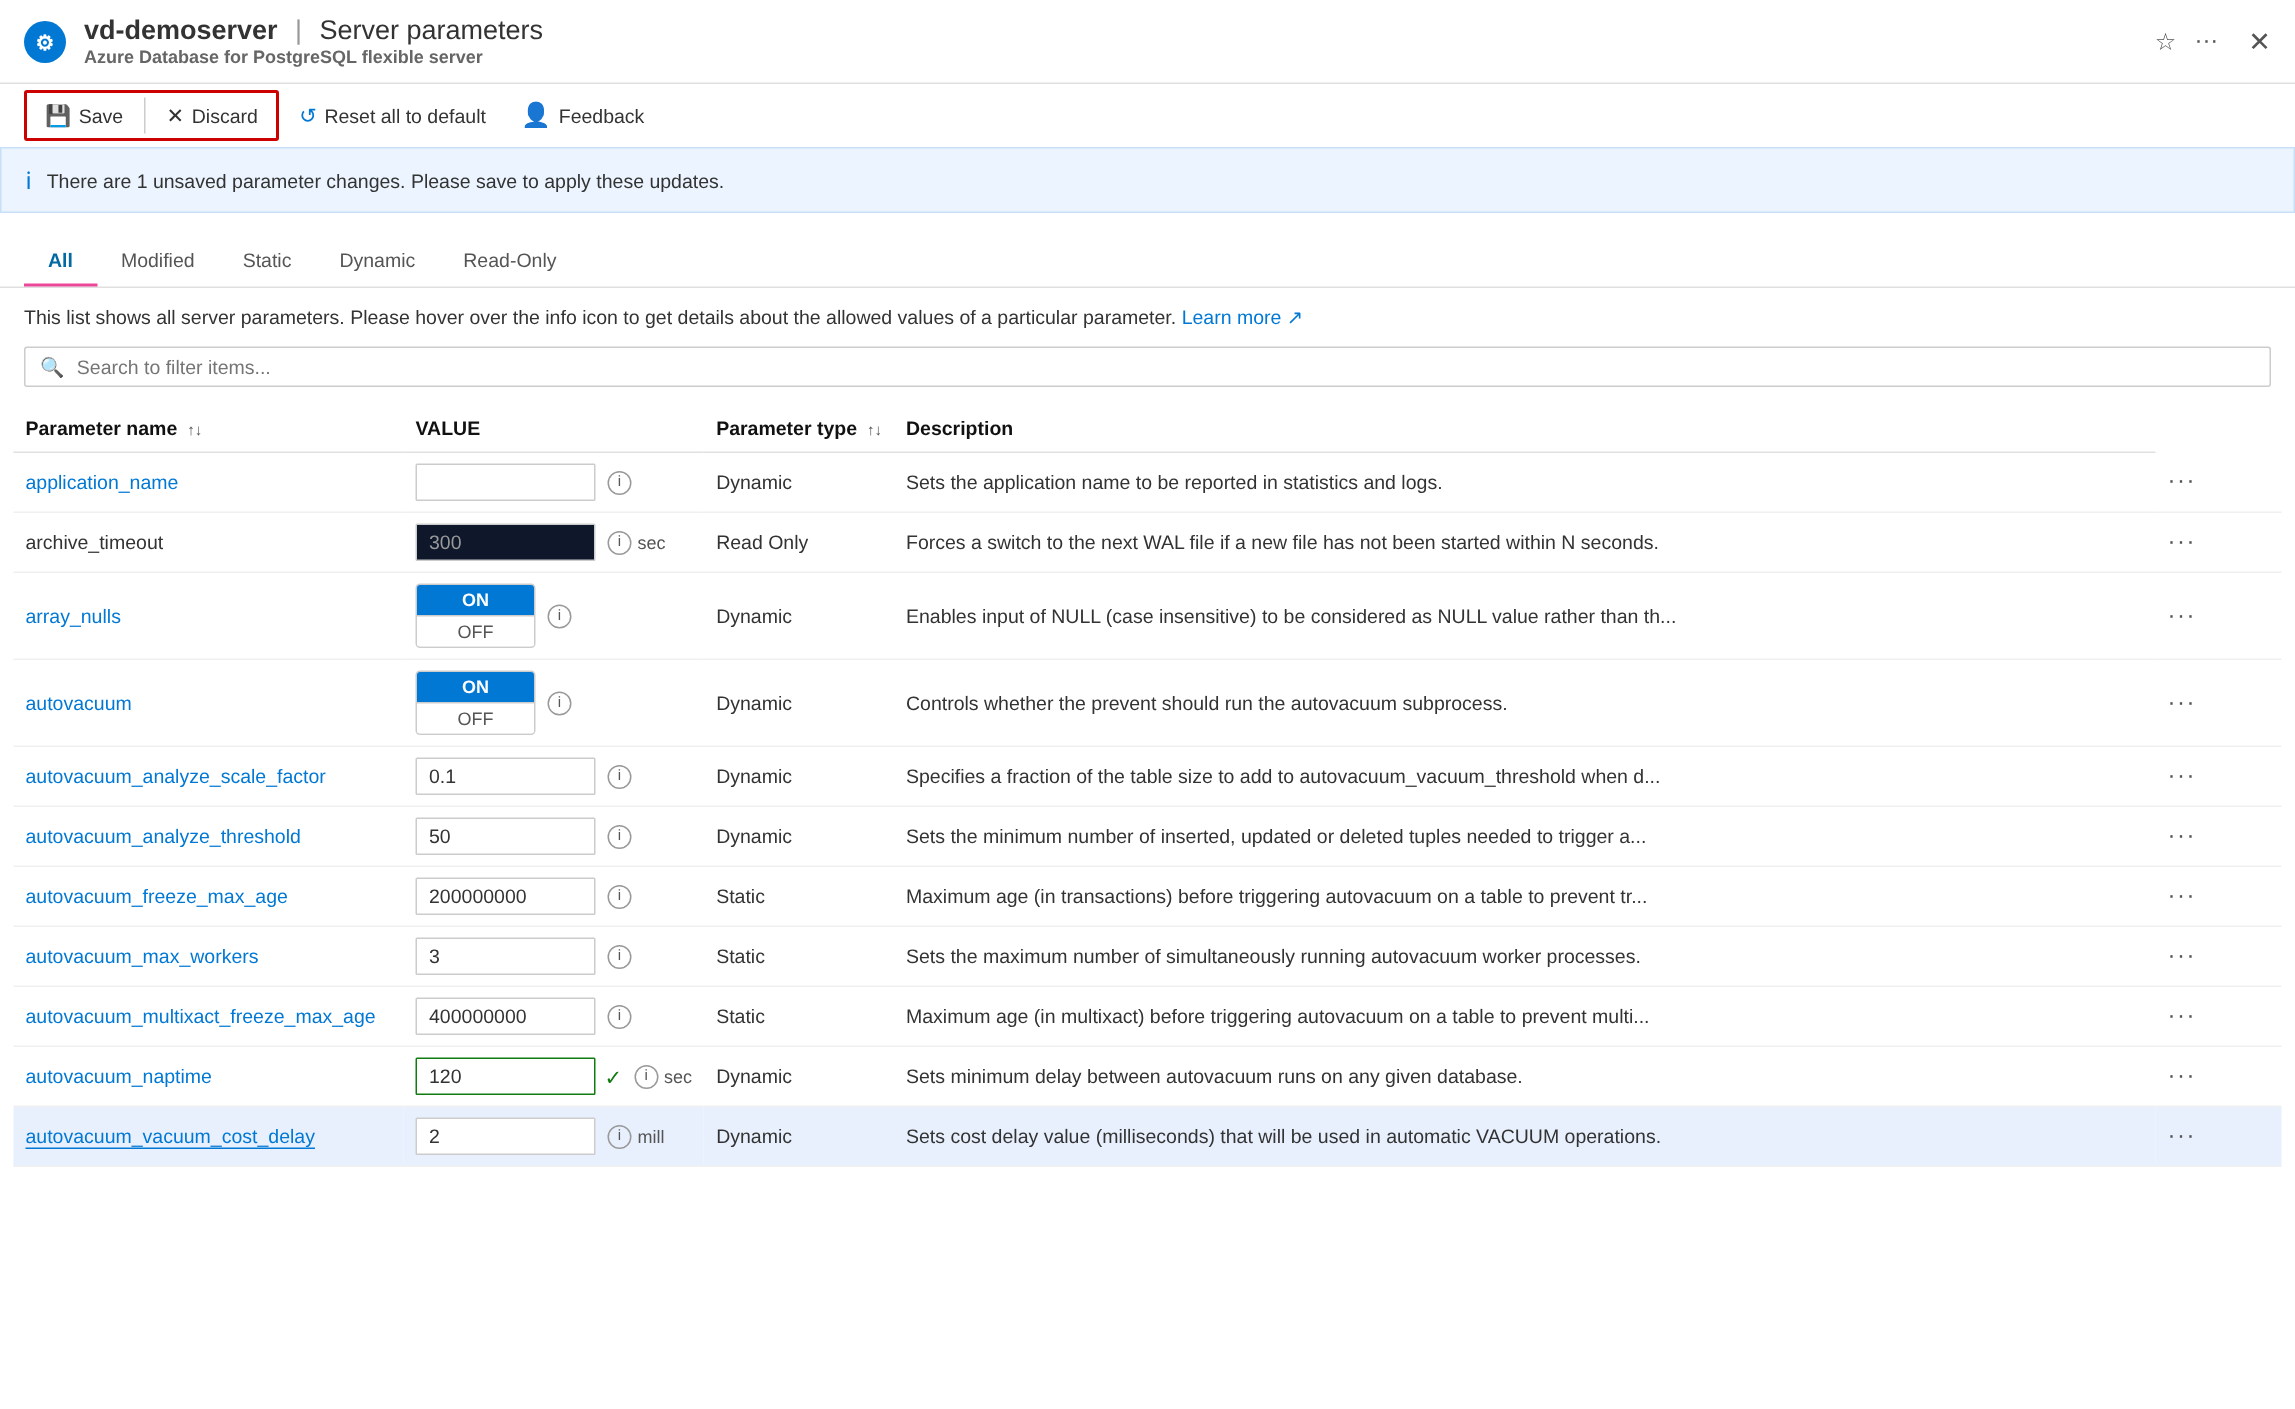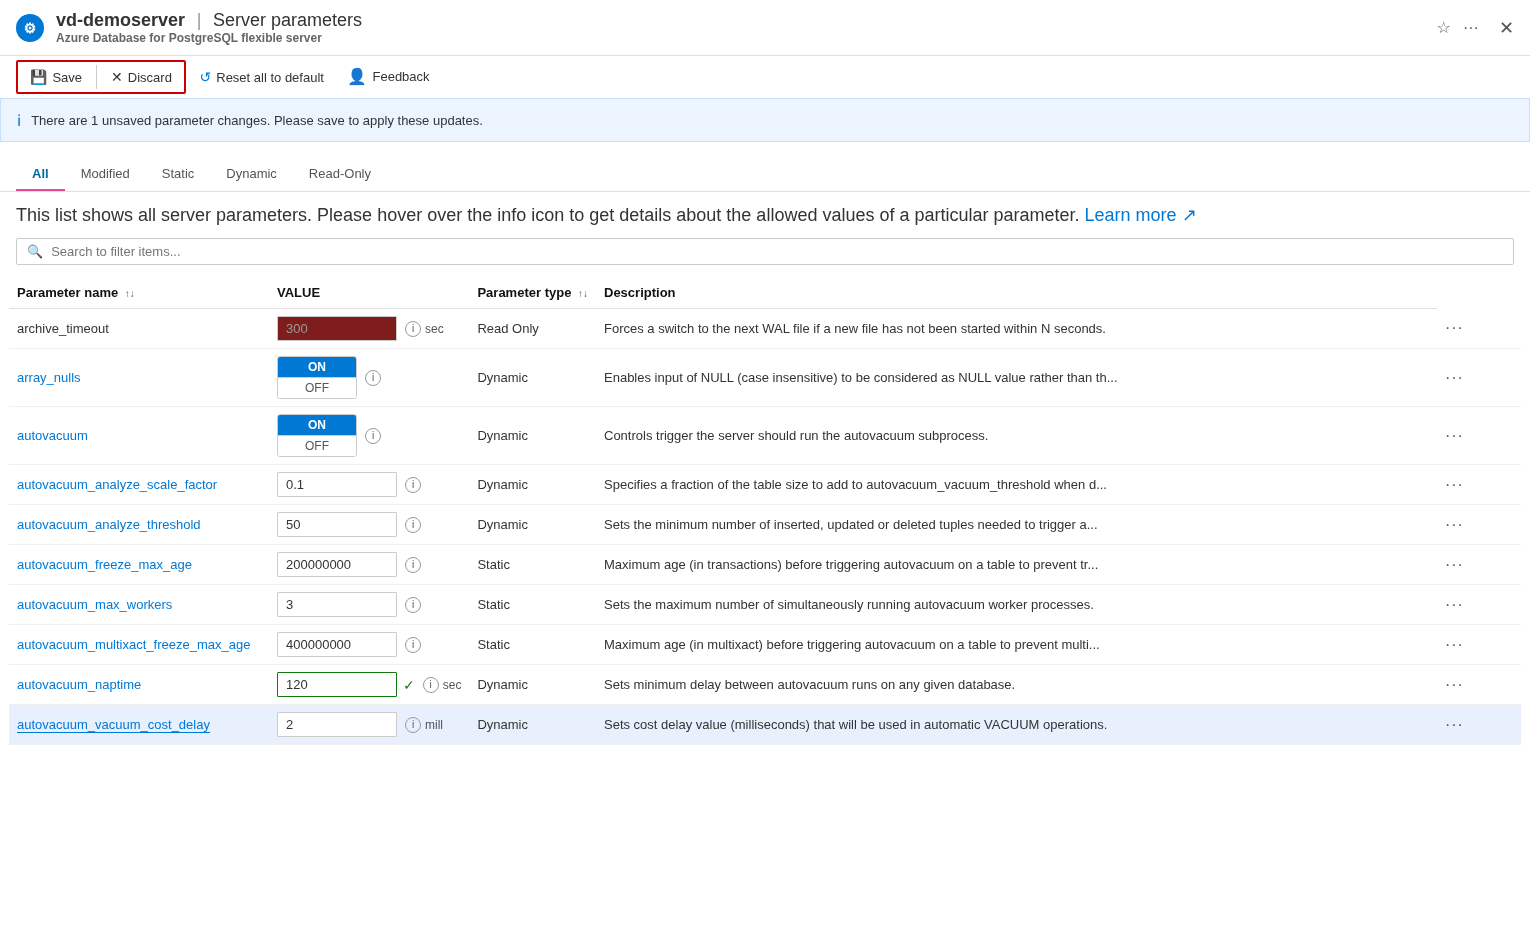--- a/index.html
+++ b/index.html
@@ -21,41 +21,41 @@
     
     .info-bar { display: flex; align-items: center; gap: 10px; background: #ebf4ff; border: 1px solid #c8e0f7; padding: 10px 16px; margin: 0 0 16px 0; font-size: 13px; color: #333; }
     .info-bar .info-icon { color: #0078d4; font-size: 16px; flex-shrink: 0; }
 
     
     .tabs { display: flex; gap: 0; padding: 0 16px; border-bottom: 1px solid #e0e0e0; margin-bottom: 12px; }
     .tab { padding: 8px 16px; cursor: pointer; font-size: 13px; color: #555; border-bottom: 2px solid transparent; }
     .tab.active { color: #0369a1; border-bottom: 2px solid #ec4899; font-weight: 600; }
 
     
-    .desc-text { padding: 0 16px 12px; font-size: 18px; color: #333; }
+    .desc-text { padding: 0 16px 12px; font-size: 13px; color: #333; }
     .desc-text a { color: #0078d4; text-decoration: none; }
 
     
     .search-bar { margin: 0 16px 12px; border: 1px solid #ccc; border-radius: 2px; display: flex; align-items: center; padding: 5px 10px; gap: 8px; }
     .search-bar input { border: none; outline: none; flex: 1; font-size: 13px; color: #666; }
     .search-icon { color: #666; font-size: 13px; }
 
     
     .table-container { padding: 0 9px; overflow-x: auto; }
     table { width: 100%; border-collapse: collapse; font-size: 13px; }
     thead th { text-align: left; padding: 8px 8px; font-weight: 600; color: #111; border-bottom: 1px solid #e0e0e0; white-space: nowrap; }
     thead th .sort-icon { font-size: 10px; color: #555; margin-left: 3px; }
     tbody tr { border-bottom: 1px solid #f0f0f0; }
     tbody td { padding: 7px 8px; vertical-align: middle; }
     .param-link { color: #0078d4; text-decoration: none; cursor: pointer; }
     .param-name-static { color: #333; }
 
     
     .value-input { border: 1px solid #ccc; padding: 4px 8px; font-size: 13px; width: 120px; color: #333; border-radius: 1px; }
-    .value-input.disabled { background: #7f1d1d; color: #999; }
+    .value-input.disabled { background: #0f172a; color: #999; }
     .value-input.valid { border: 1px solid #107c10; }
     .value-with-unit { display: flex; align-items: center; gap: 4px; }
     .unit-text { color: #555; font-size: 12px; }
 
     
     .toggle-container { display: flex; flex-direction: column; width: 80px; border: 1px solid #ccc; border-radius: 3px; overflow: hidden; }
     .toggle-on { background: #0078d4; color: #fff; text-align: center; padding: 3px 0; font-size: 12px; font-weight: 600; cursor: pointer; }
     .toggle-off { background: #fff; color: #555; text-align: center; padding: 3px 0; font-size: 12px; cursor: pointer; border-top: 1px solid #ccc; }
 
     
@@ -149,20 +149,32 @@
         <th class="col-value">VALUE</th>
         <th class="col-type">
           <span>Parameter type</span>
           <span class="sort-icon">↑↓</span>
         </th>
         <th class="col-desc">Description</th>
       </tr>
     </thead>
     <tbody>
 
+      <tr>
+        <td><a href="#" class="param-link">application_name</a></td>
+        <td>
+          <div class="value-with-unit">
+            <input type="text" class="value-input" value="" style="">
+            <span class="info-circle">i</span>
+          </div>
+        </td>
+        <td>Dynamic</td>
+        <td class="desc-col">Sets the application name to be reported in statistics and logs.</td>
+        <td><span class="more-dots">···</span></td>
+      </tr>
 
       <tr>
         <td><span class="param-name-static">archive_timeout</span></td>
         <td>
           <div class="value-with-unit">
             <input type="text" class="value-input disabled" value="300" disabled="" style="">
             <span class="info-circle">i</span>
             <span class="unit-text">sec</span>
           </div>
         </td>
@@ -192,21 +204,21 @@
         <td>
           <div style="display:flex;align-items:center;gap:4px;">
             <div class="toggle-container">
               <div class="toggle-on">ON</div>
               <div class="toggle-off">OFF</div>
             </div>
             <span class="info-circle">i</span>
           </div>
         </td>
         <td>Dynamic</td>
-        <td class="desc-col">Controls trigger the server should run the autovacuum subprocess.</td>
+        <td class="desc-col">Controls whether the prevent should run the autovacuum subprocess.</td>
         <td><span class="more-dots">···</span></td>
       </tr>
 
       <tr>
         <td><a href="#" class="param-link">autovacuum_analyze_scale_factor</a></td>
         <td>
           <div class="value-with-unit">
             <input type="text" class="value-input" value="0.1" style="">
             <span class="info-circle">i</span>
           </div>

